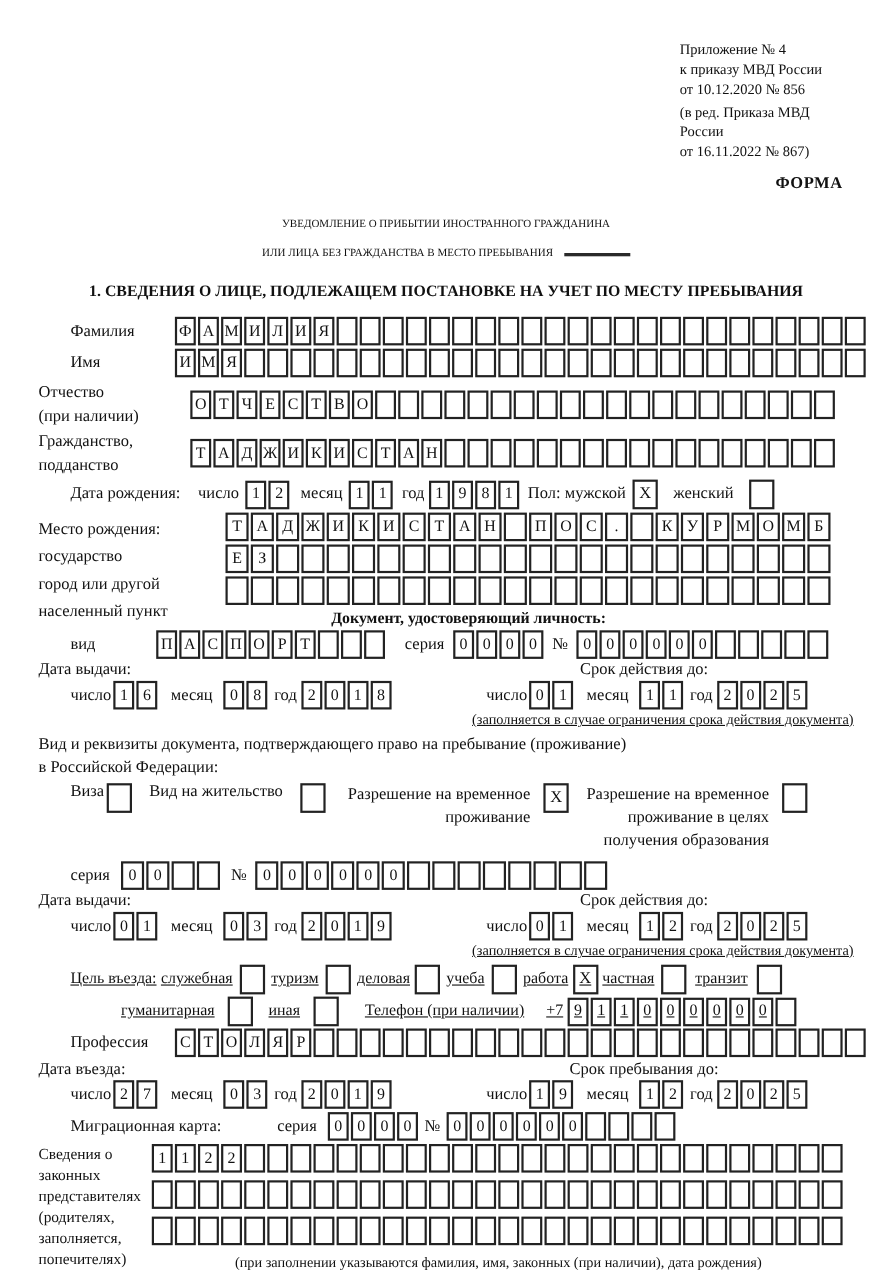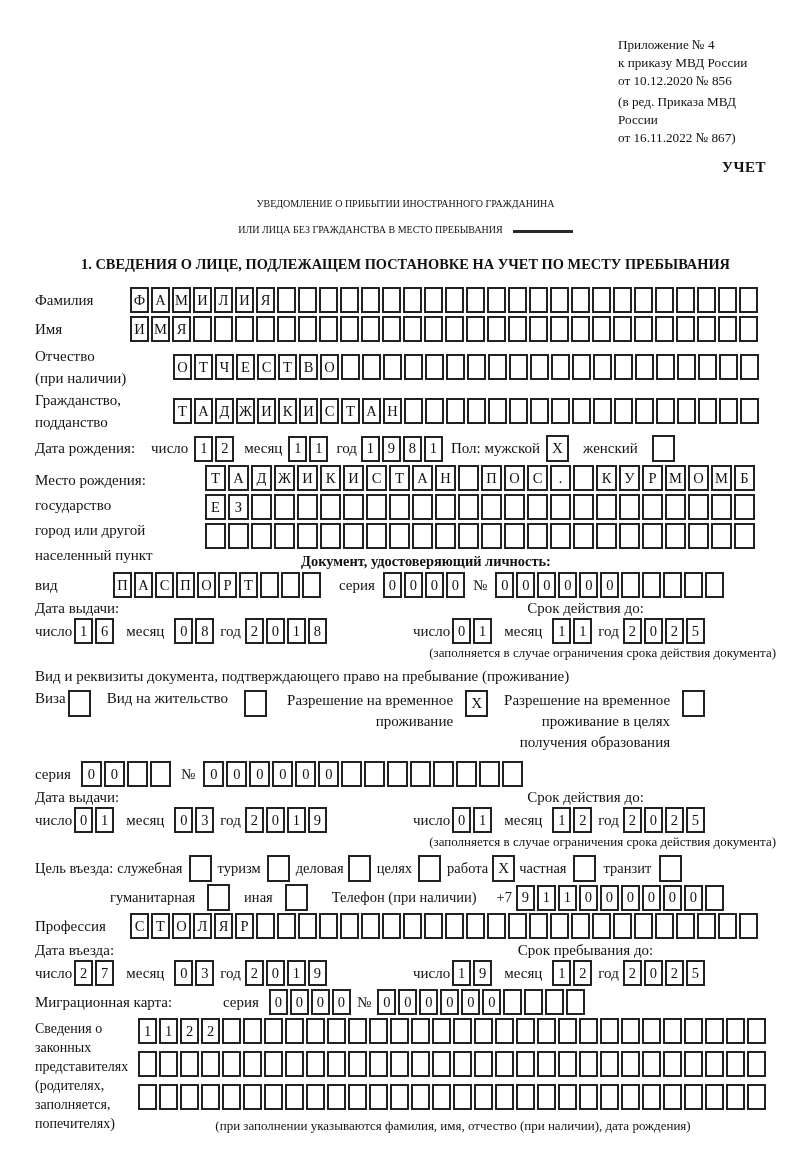--- a/index.html
+++ b/index.html
@@ -11,21 +11,21 @@
   }
   .appendix { margin-left:583px; font-size:13.2px; line-height:18px; }
   .amend { margin-top:3px; }
   .forma { text-align:right; padding-right:10px; font-weight:bold; font-size:15px; margin-top:12px; letter-spacing:.5px; }
   .title { text-align:center; font-weight:normal; font-size:10px; line-height:24px; margin-top:16px; }
   .blank-line { display:inline-block; width:60px; border-bottom:3px solid #2a2a2a; height:14px; margin-left:10px; }
   .sec-heading { text-align:center; font-weight:bold; font-size:14.4px; margin-top:14px; }
 
   .row { display:flex; align-items:center; }
   .vcenter { align-items:center; }
-  .lbl { flex:0 0 auto; }
+  .lbl { flex:0 0 auto;margin-left:29px; }
   .label-col { flex:0 0 auto; line-height:22px; }
   .w95{flex-basis:95px} .w138{flex-basis:138px} .w170{flex-basis:170px} .w78{flex-basis:78px} .w103{flex-basis:103px} .w160{flex-basis:160px}
 
   .cellgroup { display:inline-flex; flex-wrap:nowrap; flex:0 0 auto; }
   .cell {
     box-sizing:border-box; flex:0 0 auto; width:19px; height:26px;
     border:2px solid #222; margin-right:2px;
     display:inline-flex; align-items:center; justify-content:center;
     font-size:14.5px; background:#fff;
   }
@@ -37,32 +37,32 @@
   }
 
   .hdr-row { display:flex; margin-top:2px; font-size:15px; }
   .hdr-left { flex:0 0 360px; text-align:left; }
   .hdr-right { flex:1 1 auto; text-align:center; }
   .dates-row { display:flex; margin-top:1px; align-items:center; }
   .dates-left { flex:0 0 360px; display:flex; align-items:center; }
   .dates-right { flex:1 1 auto; display:flex; align-items:center; padding-left:18px; }
 
   .fine { font-size:13px; }
-  .fine.right { text-align:right; margin-top:1px; }
+  .fine.right { text-align:right; margin-top:1px;text-decoration:underline; }
   .intro { margin-top:5px; line-height:21px; }
   .options-row { display:flex; align-items:flex-start; margin-top:3px; }
   .opt-multi { text-align:right; line-height:21px; flex:0 0 auto; }
   .bp-right { display:flex; flex-direction:column; }
   .bp-cellrow { margin-bottom:3px; }
   .doc-heading { text-align:center; font-weight:bold; font-size:14.4px; margin-top:1px; transform:translateX(-55px); }
   .rep-right { display:flex; flex-direction:column; }
   .rep-cellrow { margin-bottom:7px; }
   .rep-foot { text-align:center; font-size:13px; margin-top:1px; }
   .rep-labels { line-height:19px; font-size:14px; }
-  .purpose { font-size:14.5px; }
+  .purpose { font-size:14.5px;text-decoration:underline; }
 
   .ml2{margin-left:2px}.ml4{margin-left:4px}.ml6{margin-left:6px}.ml8{margin-left:8px}
   .ml10{margin-left:10px}.ml12{margin-left:12px}.ml14{margin-left:14px}.ml16{margin-left:16px}
   .ml20{margin-left:20px}.ml24{margin-left:24px}.ml28{margin-left:28px}.ml75{margin-left:75px}
   .mt2{margin-top:2px}.mt3{margin-top:3px}.mt5{margin-top:5px}.mt8{margin-top:8px}.mt14{margin-top:14px}
 </style>
 </head>
 <body>
 
 <div class="page">
@@ -70,21 +70,21 @@
   <div class="appendix">
     <div>Приложение № 4</div>
     <div>к приказу МВД России</div>
     <div>от 10.12.2020 № 856</div>
     <div class="amend">
       <div>(в ред. Приказа МВД России</div>
       <div>от 16.11.2022 № 867)</div>
     </div>
   </div>
 
-  <div class="forma">УЧЕТ</div>
+  <div class="forma">ФОРМА</div>
 
   <div class="title">
     <div>УВЕДОМЛЕНИЕ О ПРИБЫТИИ ИНОСТРАННОГО ГРАЖДАНИНА</div>
     <div>
       <span>ИЛИ ЛИЦА БЕЗ ГРАЖДАНСТВА В МЕСТО ПРЕБЫВАНИЯ</span><span class="blank-line"></span>
     </div>
   </div>
 
   <div class="sec-heading">1. СВЕДЕНИЯ О ЛИЦЕ, ПОДЛЕЖАЩЕМ ПОСТАНОВКЕ НА УЧЕТ ПО МЕСТУ ПРЕБЫВАНИЯ</div>
 
@@ -429,20 +429,21 @@
           <span class="cell">2</span>
           <span class="cell">5</span>
         </span>
     </span>
   </div>
 
   <div class="fine right">(заполняется в случае ограничения срока действия документа)</div>
 
   <div class="intro">
     <div>Вид и реквизиты документа, подтверждающего право на пребывание (проживание)</div>
+    <div>в Российской Федерации:</div>
   </div>
 
   <div class="options-row">
     <span class="lbl">Виза</span>
     <span class="checkbox ml2"></span>
     <span class="lbl ml16">Вид на жительство</span>
     <span class="checkbox ml16"></span>
     <span class="opt-multi ml20">
       <span style="display:block">Разрешение на временное</span>
       <span style="display:block">проживание</span>
@@ -532,21 +533,21 @@
   <div class="fine right">(заполняется в случае ограничения срока действия документа)</div>
 
   <div class="row vcenter mt5 purpose">
     <span class="lbl">Цель въезда:</span>
     <span class="lbl ml4">служебная</span>
     <span class="checkbox ml6"></span>
     <span class="lbl ml6">туризм</span>
     <span class="checkbox ml6"></span>
     <span class="lbl ml6">деловая</span>
     <span class="checkbox ml4"></span>
-    <span class="lbl ml6">целях</span>
+    <span class="lbl ml6">учеба</span>
     <span class="checkbox ml6"></span>
     <span class="lbl ml6">работа</span>
     <span class="checkbox ml4">X</span>
     <span class="lbl ml4">частная</span>
     <span class="checkbox ml6"></span>
     <span class="lbl ml8">транзит</span>
     <span class="checkbox ml8"></span>
   </div>
 
   <div class="row vcenter mt2 purpose">
@@ -775,17 +776,17 @@
           <span class="cell"></span>
           <span class="cell"></span>
           <span class="cell"></span>
           <span class="cell"></span>
           <span class="cell"></span>
           <span class="cell"></span>
           <span class="cell"></span>
           <span class="cell"></span>
           <span class="cell"></span>
         </span>
-      <span class="rep-foot">(при заполнении указываются фамилия, имя, отчество (при наличии), дата рождения)</span>
+      <span class="rep-foot">(при заполнении указываются фамилия, имя, законных (при наличии), дата рождения)</span>
     </span>
   </div>
 
 </div>
 
 </body></html>

